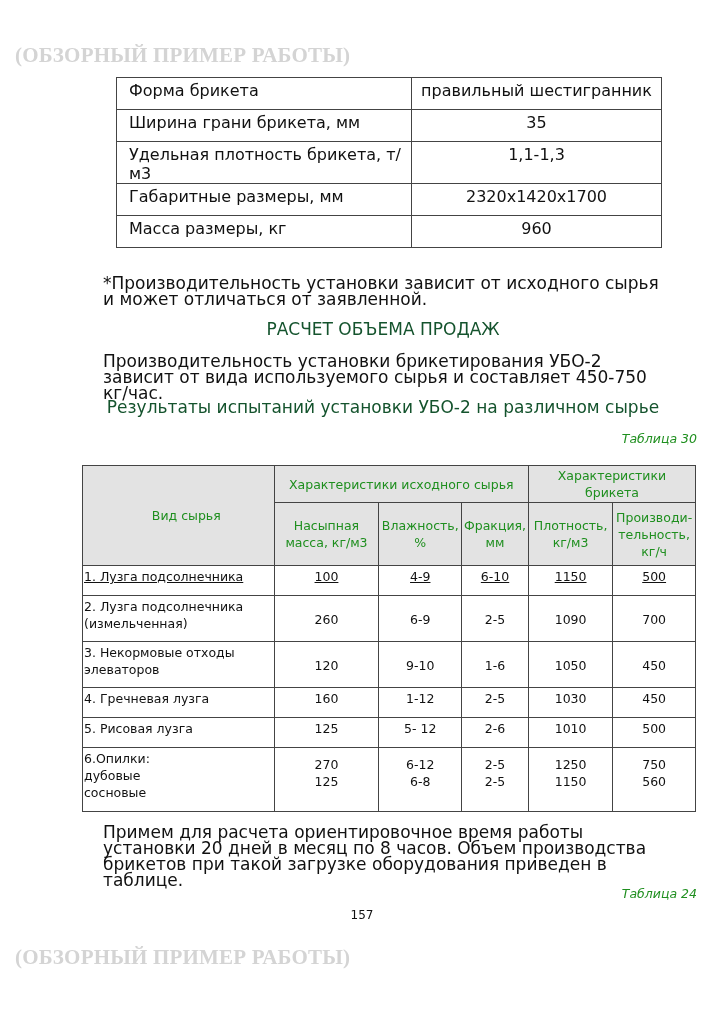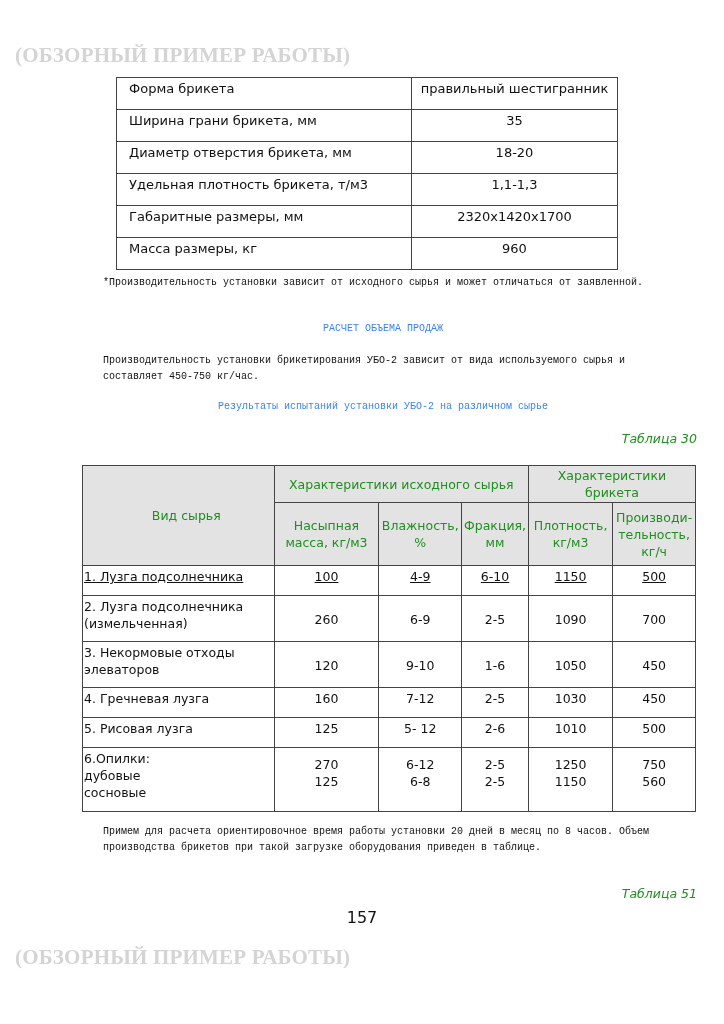--- a/index.html
+++ b/index.html
@@ -5,63 +5,59 @@
   html, body { margin: 0; padding: 0; background: #ffffff; }
   body { width: 724px; height: 1024px; position: relative; overflow: hidden;
          font-family: "DejaVu Sans", sans-serif; color: #111; }
   .wm { position: absolute; left: 15px; width: 724px; text-align: left;
         font-family: "Liberation Serif", serif; font-weight: bold; font-size: 21px;
         color: #d4d4d4; letter-spacing: 0.2px; }
   .wm-top { top: 43px; }
   .wm-bottom { top: 945px; }
 
   
-  table.spec { position: absolute; left: 116px; top: 77px; width: 502px;
-               border-collapse: collapse; font-size: 13px; padding-left: 43px; }
+  table.spec { position: absolute; left: 116px; top: 77px; width: 546px;
+               border-collapse: collapse; font-size: 16px; padding-left: 43px; }
   table.spec td { border: 1px solid #444; height: 28px; vertical-align: top;
                   padding: 3px 0 0 0; }
   table.spec td.k { width: 282px; padding-left: 12px; }
   table.spec td.v { text-align: center; }
 
-  .para { position: absolute; left: 103px; width: 560px; font-size: 10px;
-          line-height: 16px; font-family: Liberation Mono, monospace; }
-  .green { color: #3b82f6; }
+  .para { position: absolute; left: 103px; width: 560px; font-size: 17px;
+          line-height: 16px; }
+  .green { color: #14532d; }
   .center { text-align: center; }
   .caption-right { position: absolute; right: 27px; font-size: 12.5px;
                    font-style: italic; color: #1f8f1f; }
 
   
   table.res { position: absolute; left: 82px; top: 465px; width: 614px;
               border-collapse: collapse; font-size: 12.5px; }
   table.res th { background: #e3e3e3; color: #1f8f1f; font-weight: normal;
                  border: 1px solid #444; text-align: center; line-height: 17px; }
   table.res td { border: 1px solid #444; text-align: center; vertical-align: top;
                  line-height: 17px; padding-top: 2px; }
   table.res td.name { text-align: left; padding-left: 1px; }
   .pgnum { position: absolute; top: 908px; left: 0; width: 724px; text-align: center;
-           font-size: 16px; color: #111; }
+           font-size: 12px; color: #111; }
 </style>
 </head>
 <body>
 
 <div class="wm wm-top">(ОБЗОРНЫЙ ПРИМЕР РАБОТЫ)</div>
 
 <table class="spec">
   <tbody>
     <tr>
       <td class="k">Форма брикета</td>
       <td class="v">правильный шестигранник</td>
     </tr>
     <tr>
       <td class="k">Ширина грани брикета, мм</td>
       <td class="v">35</td>
-    </tr>
-    <tr>
-      <td class="k">Диаметр отверстия брикета, мм</td>
-      <td class="v">18-20</td>
     </tr>
     <tr>
       <td class="k">Удельная плотность брикета, т/м3</td>
       <td class="v">1,1-1,3</td>
     </tr>
     <tr>
       <td class="k">Габаритные размеры, мм</td>
       <td class="v">2320x1420x1700</td>
     </tr>
     <tr>
@@ -117,21 +113,21 @@
       <td class="name">3. Некормовые отходы элеваторов</td>
       <td style="vertical-align:middle;">120</td>
       <td style="vertical-align:middle;">9-10</td>
       <td style="vertical-align:middle;">1-6</td>
       <td style="vertical-align:middle;">1050</td>
       <td style="vertical-align:middle;">450</td>
     </tr>
     <tr style="height:30px;margin-top:8px;">
       <td class="name">4. Гречневая лузга</td>
       <td>160</td>
-      <td>7-12</td>
+      <td>1-12</td>
       <td>2-5</td>
       <td>1030</td>
       <td>450</td>
     </tr>
     <tr style="height:30px;">
       <td class="name">5. Рисовая лузга</td>
       <td>125</td>
       <td>5- 12</td>
       <td>2-6</td>
       <td>1010</td>
@@ -162,17 +158,17 @@
       <td style="padding-top:8px;text-align:center;">
         <div>750</div>
         <div>560</div>
       </td>
     </tr>
   </tbody>
 </table>
 
 <div class="para" style="top:824px;">Примем для расчета ориентировочное время работы установки 20 дней в месяц по 8 часов. Объем производства брикетов при такой загрузке оборудования приведен в таблице.</div>
 
-<div class="caption-right" style="top:886px;">Таблица 51</div>
+<div class="caption-right" style="top:886px;">Таблица 24</div>
 
 <div class="pgnum">157</div>
 
 <div class="wm wm-bottom">(ОБЗОРНЫЙ ПРИМЕР РАБОТЫ)</div>
 
 </body></html>

